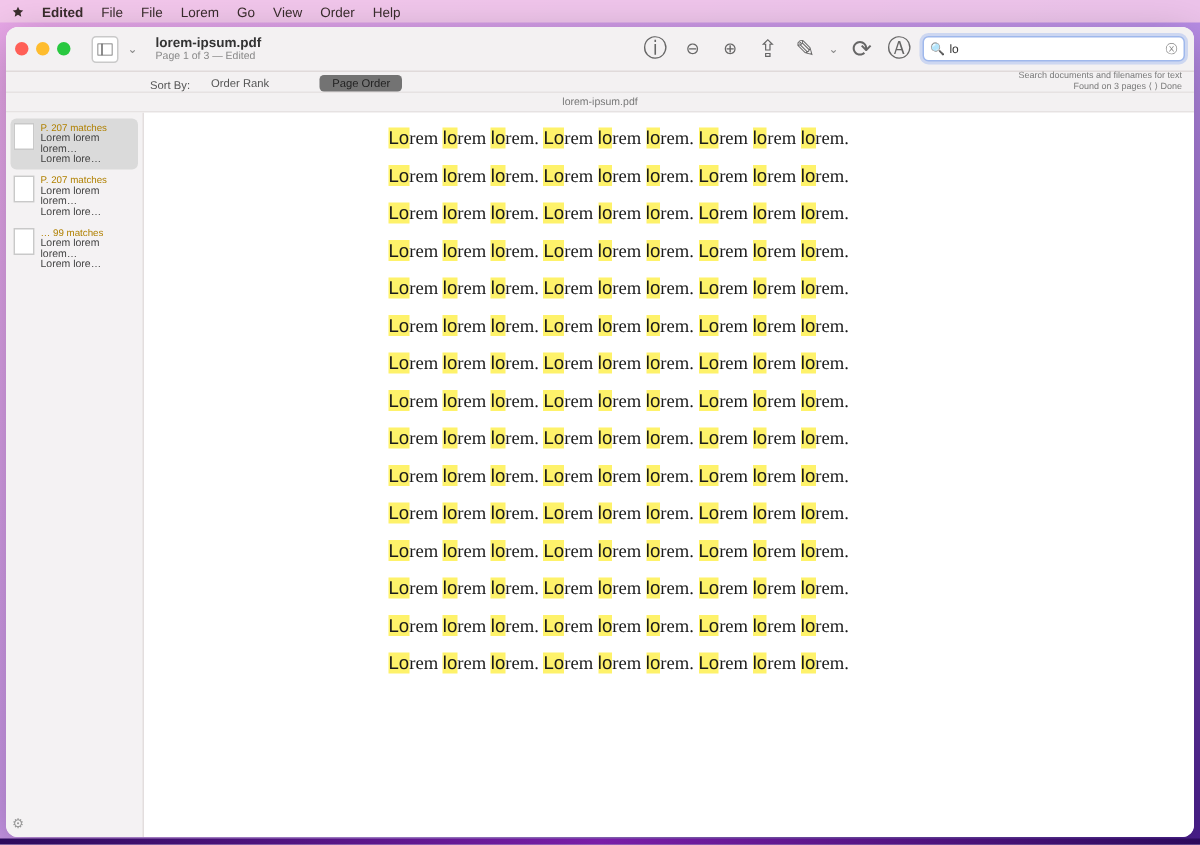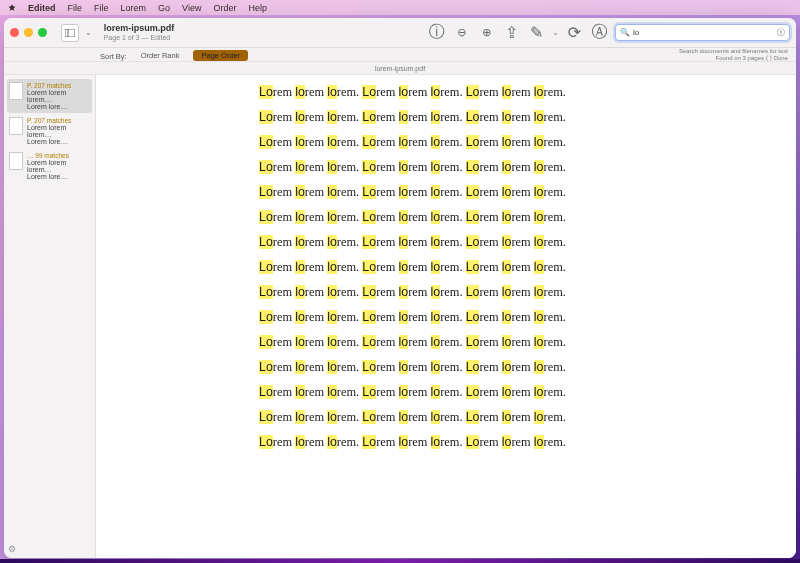--- a/index.html
+++ b/index.html
@@ -23,21 +23,21 @@
   .title-block .t2 { font-size:7px; color:#888; }
   .spacer { flex:1; }
   .search-wrap { width:175px; height:17px; border:1px solid #9fb8ec; border-radius:4px; background:#fff; display:flex; align-items:center; padding:0 4px; gap:3px; box-shadow:0 0 0 2px rgba(90,140,240,.25);}
   .search-wrap input { flex:1; border:none; outline:none; font-size:8px; color:#333; }
   .search-glyph { font-size:8px; color:#888;}
   .clear-x { font-size:8px; color:#888; }
   .search-caption { position:absolute; right:8px; top:30px; font-size:6px; color:#7a7a7a; text-align:right; line-height:1.1; }
 
   .sortbar { height:14px; background:#f3f1f2; border-bottom:1px solid #e6e2e2; display:flex; align-items:flex-end; font-size:7.5px; padding-left:96px; gap:6px; color:#555;}
   .sortbtn { padding:1px 8px; border-radius:3px; }
-  .sortbtn.active { background:#a16207; color:#222; }
+  .sortbtn.active { background:#737373; color:#222;margin-left:20px; }
 
   .pathbar { height:13px; background:#f3f1f2; border-bottom:1px solid #e6e2e2; text-align:center; font-size:7px; color:#777; line-height:13px; }
 
   .body { flex:1; display:flex; overflow:hidden; }
 
   
   .sidebar { width:92px; background:#f4f2f3; border-right:1px solid #e3dede; padding:4px 3px; font-size:7px; color:#555; overflow:hidden; position:relative;}
   .sb-item { display:flex; gap:4px; padding:3px 2px; border-radius:4px; margin-bottom:1px;}
   .sb-item.sel { background:#dadada; }
   .sb-thumb { width:14px; height:18px; background:#fff; border:1px solid #c9c9c9; flex-shrink:0; }

